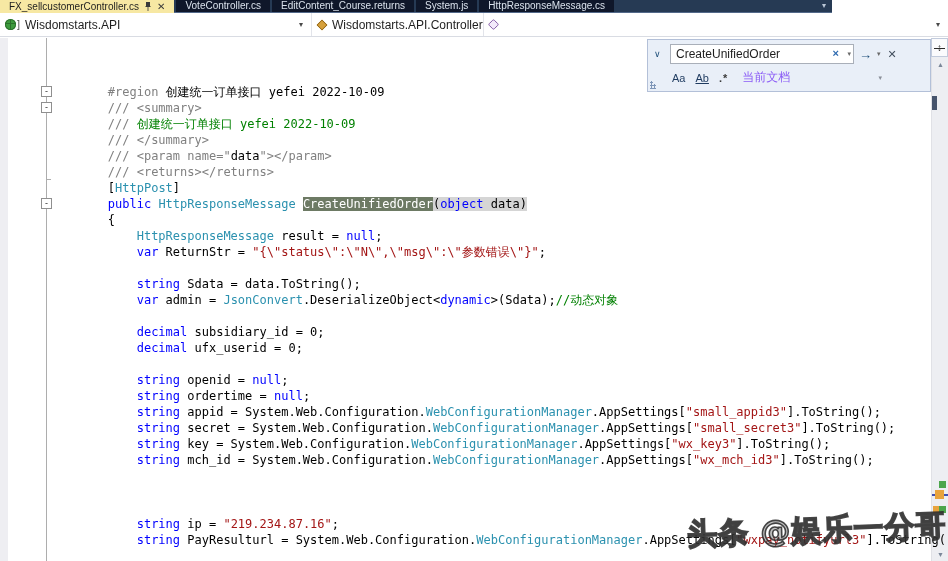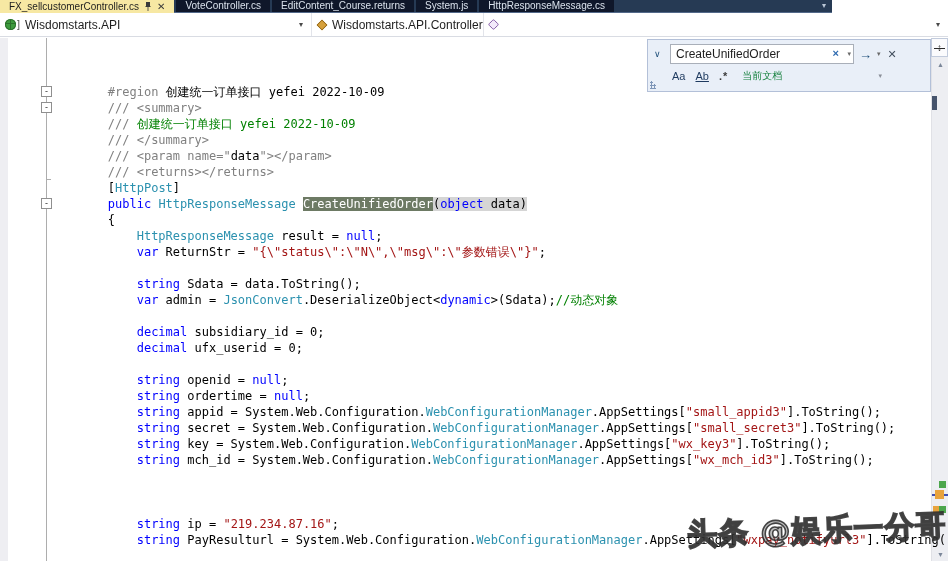--- a/index.html
+++ b/index.html
@@ -94,21 +94,21 @@
   }
   .find-clear { position:absolute; right:15px; top:3px; color:#2D6AB0; font-size:11px; font-weight:bold; }
   .find-hist-caret { position:absolute; right:3px; top:6px; color:#6A6A6A; font-size:7px; }
   .find-next { color:#1E4E79; font-size:13px; font-weight:bold; padding:0 1px; }
   .find-next-caret { color:#6A6A6A; font-size:7px; }
   .find-close { color:#44505F; font-size:11px; margin-left:3px; }
   .find-row2 { display:flex; align-items:center; padding:5px 14px 0 24px; gap:10px; font-size:11px; }
   .opt-case { color:#1E3A5F; }
   .opt-word { color:#1E3A5F; text-decoration:underline; }
   .opt-regex { color:#3A3A3A; font-weight:bold; letter-spacing:1px; }
-  .find-scope { color:#15803d; font-size:10px; margin-left:4px; }
+  .find-scope { color:#8b5cf6; font-size:12px; margin-left:4px; }
   .find-scope-caret { margin-left:auto; color:#8A8F98; font-size:7px; padding-right:34px; }
   .find-grip { position:absolute; left:2px; bottom:2px; width:7px; height:8px;
     background:
       radial-gradient(circle at 1.5px 1.5px,#7E96B8 1px,transparent 1.2px),
       radial-gradient(circle at 1.5px 4.5px,#7E96B8 1px,transparent 1.2px),
       radial-gradient(circle at 4.5px 4.5px,#7E96B8 1px,transparent 1.2px),
       radial-gradient(circle at 1.5px 7.5px,#7E96B8 1px,transparent 1.2px),
       radial-gradient(circle at 4.5px 7.5px,#7E96B8 1px,transparent 1.2px); }
 
   

